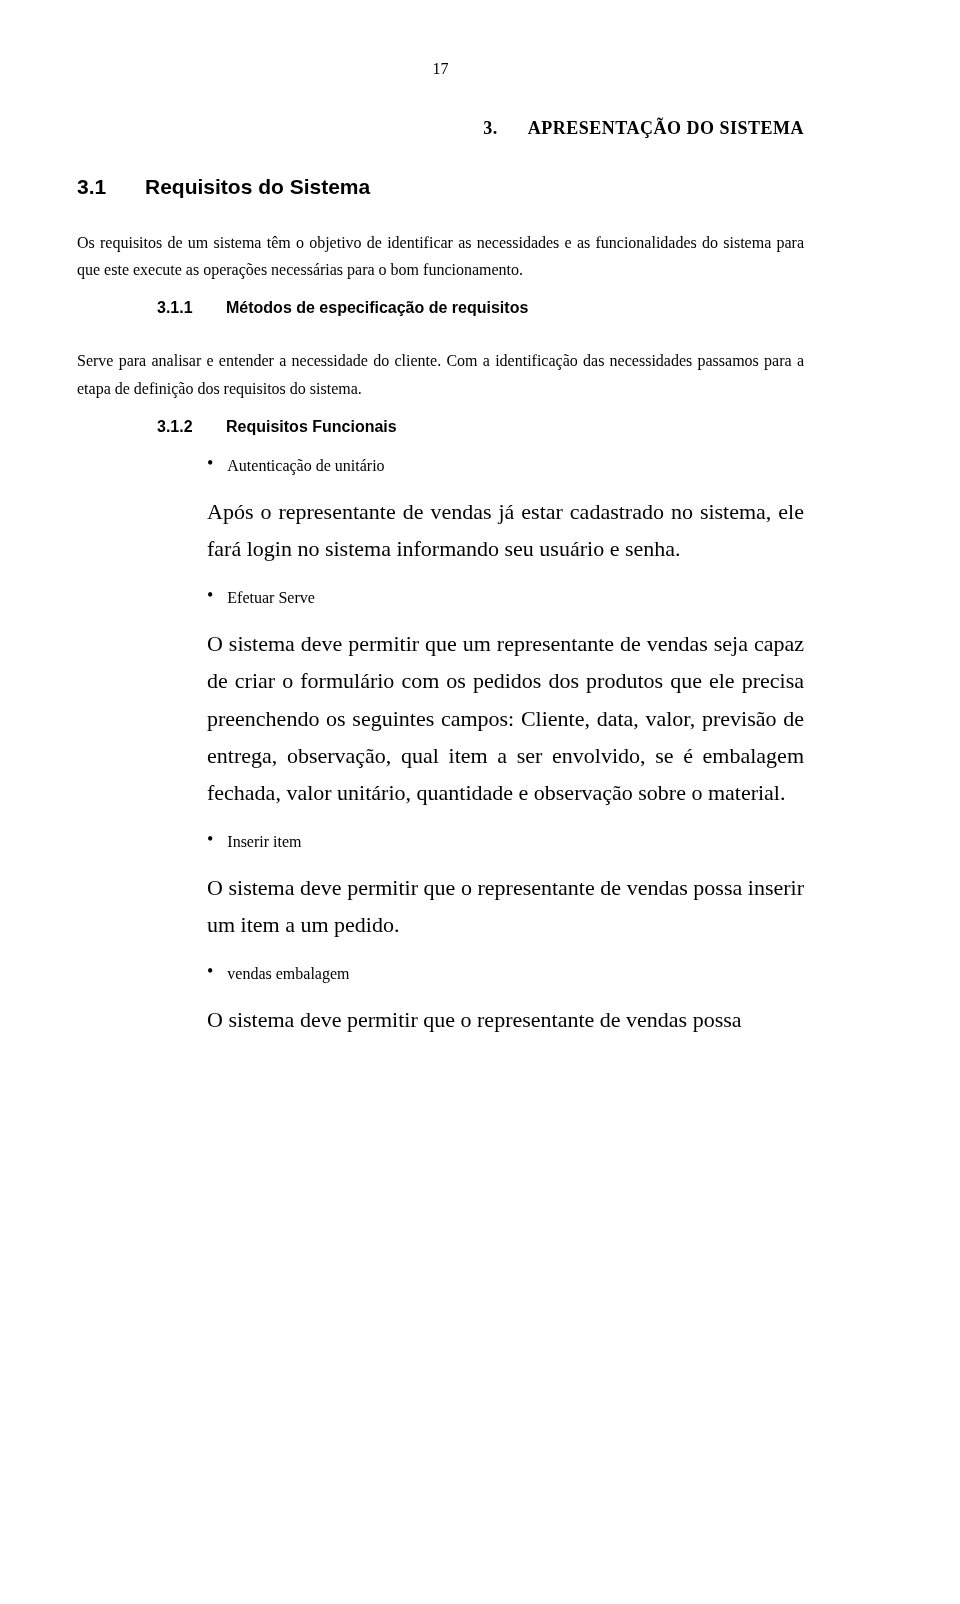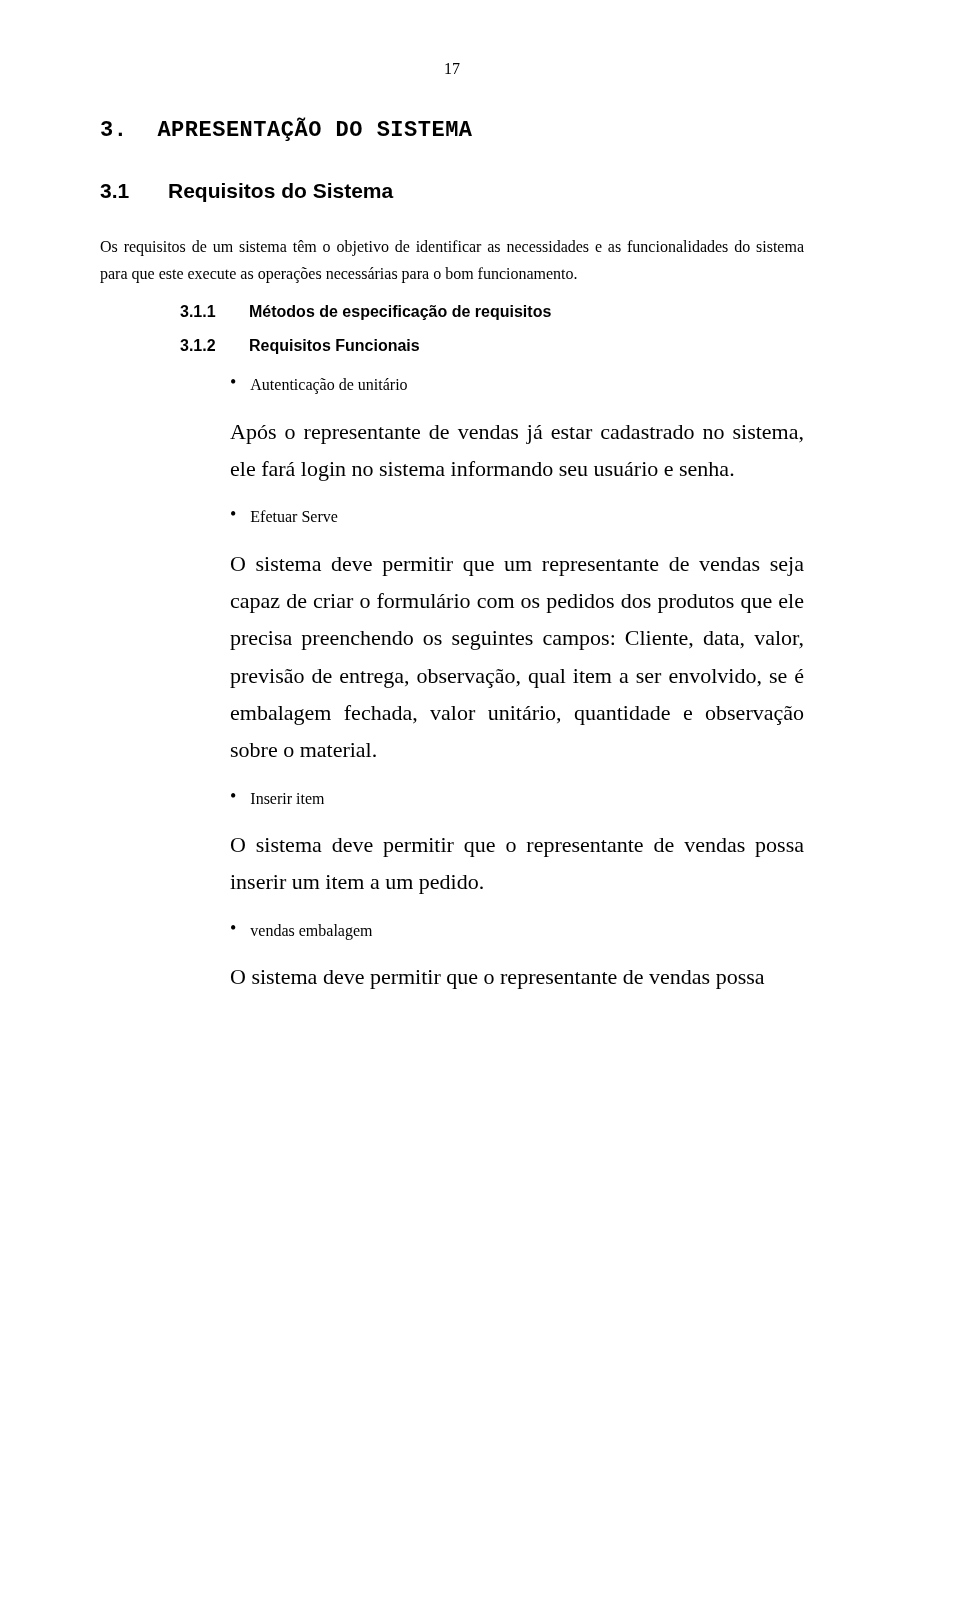--- a/index.html
+++ b/index.html
@@ -13,39 +13,40 @@
       font-family: "Times New Roman", Times, serif;
       font-size: 16px;
       color: #000000;
       width: 960px;
       min-height: 1604px;
     }
 
     .page {
       width: 894px;
       min-height: 1604px;
-      padding: 60px 90px 60px 100px;
+      padding: 60px 90px 60px 77px;
       position: relative;
     }
 
     .page-number {
       text-align: center;
       font-size: 16px;
       margin-bottom: 40px;
       font-family: "Times New Roman", Times, serif;
     }
 
     .chapter-heading {
-      font-size: 22px;
+      font-size: 18px;
       font-weight: bold;
       margin-bottom: 36px;
       margin-top: 10px;
-      font-family: Liberation Mono, monospace;
+      font-family: Liberation Serif, serif;
       text-transform: uppercase;
       letter-spacing: 0.5px;
+      text-align: right;
     }
 
     .chapter-number {
       margin-right: 30px;
     }
 
     .section-heading {
       font-size: 21px;
       font-weight: bold;
       margin-bottom: 16px;
@@ -132,20 +133,21 @@
     <span>Requisitos do Sistema</span>
   </div>
 
   <p class="paragraph">Os requisitos de um sistema têm o objetivo de identificar as necessidades e as funcionalidades do sistema para que este execute as operações necessárias para o bom funcionamento.</p>
 
   <div class="subsection-heading">
     <span class="subsection-number">3.1.1</span>
     <span>Métodos de especificação de requisitos</span>
   </div>
 
+  <p class="paragraph">Serve para analisar e entender a necessidade do cliente. Com a identificação das necessidades passamos para a etapa de definição dos requisitos do sistema.</p>
 
   <div class="subsection-heading">
     <span class="subsection-number">3.1.2</span>
     <span>Requisitos Funcionais</span>
   </div>
 
   <div class="bullet-section">
 
     <div class="bullet-item">
       <span class="bullet-dot">•</span>

